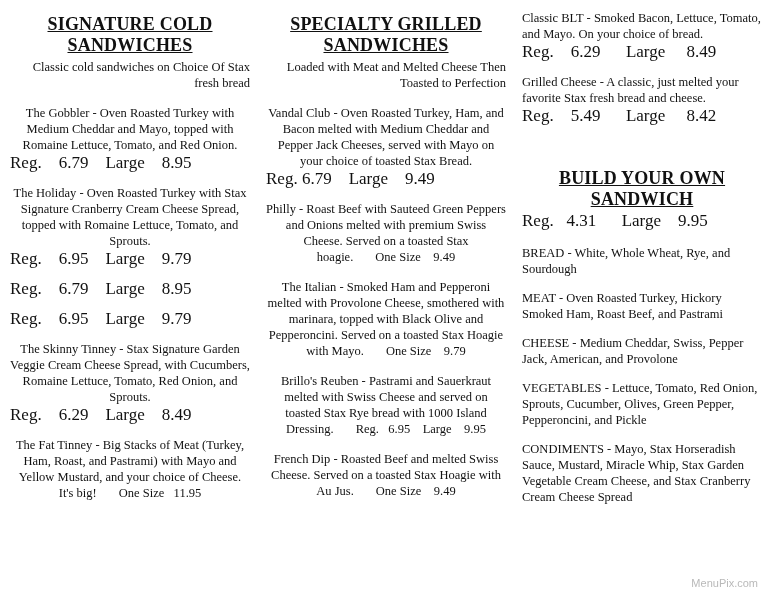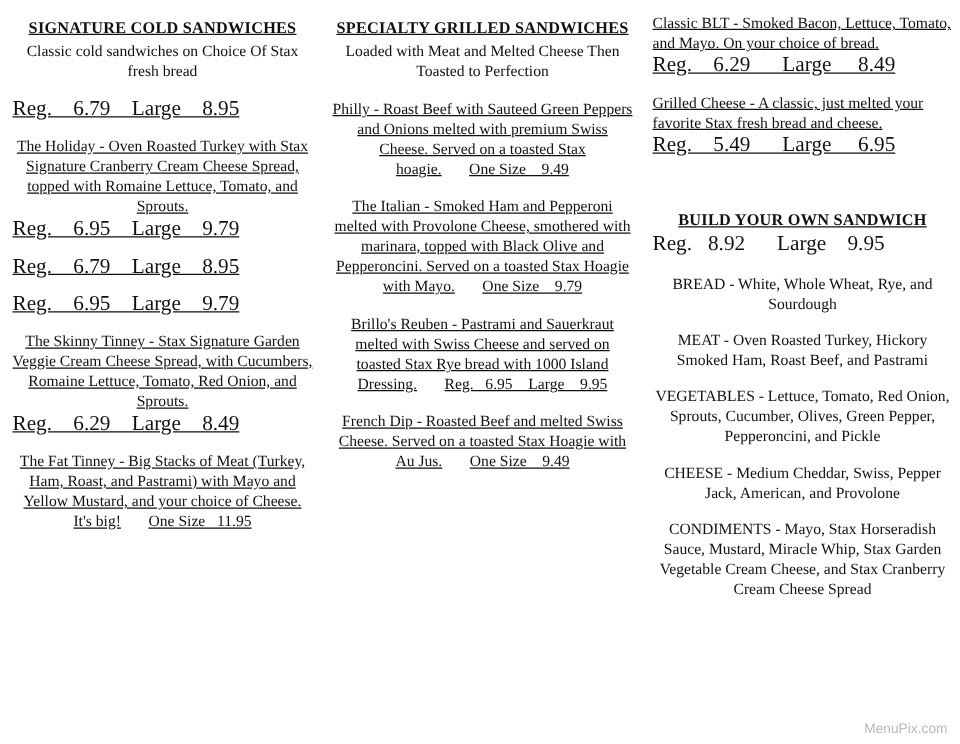--- a/index.html
+++ b/index.html
@@ -20,36 +20,35 @@
     gap: 16px;
     padding: 10px 8px 0 10px;
     box-sizing: border-box;
     width: 768px;
   }
   .col {
     width: 240px;
     flex: 0 0 240px;
   }
   .heading {
-    font-size: 13px;
+    font-size: 18px;
     font-weight: bold;
     text-align: center;
     text-decoration: underline;
     margin: 4px 0 3px 0;
     letter-spacing: 0.2px;
   }
   .sub {
     font-size: 12.5px;
-    text-align: center;
+    text-align: right;
     margin: 0 0 14px 0;
     line-height: 16px;
   }
   .item {
     margin-bottom: 14px;
-    text-decoration: underline;
   }
   .txt {
     font-size: 12.5px;
     line-height: 16px;
     margin: 0;
   }
   .center { text-align: center; }
   .left   { text-align: left; }
   .price {
     font-size: 17px;
@@ -63,21 +62,21 @@
   }
   .byo-heading {
     margin-top: 44px;
   }
   .byo-price {
     margin: 0 0 16px 0;
   }
   .option {
     font-size: 12.5px;
     line-height: 16px;
-    text-align: center;
+    text-align: left;
     margin: 0 0 13px 0;
   }
   .watermark {
     position: absolute;
     right: 10px;
     bottom: 6px;
     font-size: 11px;
     color: #b9b9b9;
     font-family: "Liberation Sans", sans-serif;
   }
@@ -85,20 +84,21 @@
 </head>
 <body>
 
 <div class="menu">
 
   <div class="col">
     <h2 class="heading">SIGNATURE COLD SANDWICHES</h2>
     <p class="sub">Classic cold sandwiches on Choice Of Stax fresh bread</p>
 
     <div class="item">
+      <p class="txt center">The Gobbler - Oven Roasted Turkey with Medium Cheddar and Mayo, topped with Romaine Lettuce, Tomato, and Red Onion.</p>
       <p class="price">Reg.    6.79    Large    8.95</p>
     </div>
 
     <div class="item">
       <p class="txt center">The Holiday - Oven Roasted Turkey with Stax Signature Cranberry Cream Cheese Spread, topped with Romaine Lettuce, Tomato, and Sprouts.</p>
       <p class="price">Reg.    6.95    Large    9.79</p>
     </div>
 
     <div class="item">
       <p class="price">Reg.    6.79    Large    8.95</p>
@@ -116,20 +116,22 @@
     <div class="item">
       <p class="txt center"><span>The Fat Tinney - Big Stacks of Meat (Turkey, Ham, Roast, and Pastrami) with Mayo and Yellow Mustard, and your choice of Cheese. It's big!</span><span class="price-inline">One Size   11.95</span></p>
     </div>
   </div>
 
   <div class="col">
     <h2 class="heading">SPECIALTY GRILLED SANDWICHES</h2>
     <p class="sub">Loaded with Meat and Melted Cheese Then Toasted to Perfection</p>
 
     <div class="item">
+      <p class="txt center">Vandal Club - Oven Roasted Turkey, Ham, and Bacon melted with Medium Cheddar and Pepper Jack Cheeses, served with Mayo on your choice of toasted Stax Bread.</p>
+      <p class="price">Reg. 6.79    Large    9.49</p>
     </div>
 
     <div class="item">
       <p class="txt center"><span>Philly - Roast Beef with Sauteed Green Peppers and Onions melted with premium Swiss Cheese. Served on a toasted Stax hoagie.</span><span class="price-inline">One Size    9.49</span></p>
     </div>
 
     <div class="item">
       <p class="txt center"><span>The Italian - Smoked Ham and Pepperoni melted with Provolone Cheese, smothered with marinara, topped with Black Olive and Pepperoncini. Served on a toasted Stax Hoagie with Mayo.</span><span class="price-inline">One Size    9.79</span></p>
     </div>
 
@@ -146,28 +148,28 @@
   <div class="col">
 
     <div class="item">
       <p class="txt left">Classic BLT - Smoked Bacon, Lettuce, Tomato, and Mayo. On your choice of bread.</p>
       <p class="price">Reg.    6.29      Large     8.49</p>
     </div>
 
 
     <div class="item">
       <p class="txt left">Grilled Cheese - A classic, just melted your favorite Stax fresh bread and cheese.</p>
-      <p class="price">Reg.    5.49      Large     6.95</p>
+      <p class="price">Reg.    5.49      Large     8.42</p>
     </div>
 
     <h2 class="heading byo-heading">BUILD YOUR OWN SANDWICH</h2>
-    <p class="price byo-price">Reg.   8.92      Large    9.95</p>
+    <p class="price byo-price">Reg.   4.31      Large    9.95</p>
 
     <p class="option">BREAD - White, Whole Wheat, Rye, and Sourdough</p>
     <p class="option">MEAT - Oven Roasted Turkey, Hickory Smoked Ham, Roast Beef, and Pastrami</p>
+    <p class="option">CHEESE - Medium Cheddar, Swiss, Pepper Jack, American, and Provolone</p>
     <p class="option">VEGETABLES - Lettuce, Tomato, Red Onion, Sprouts, Cucumber, Olives, Green Pepper, Pepperoncini, and Pickle</p>
-    <p class="option">CHEESE - Medium Cheddar, Swiss, Pepper Jack, American, and Provolone</p>
     <p class="option">CONDIMENTS - Mayo, Stax Horseradish Sauce, Mustard, Miracle Whip, Stax Garden Vegetable Cream Cheese, and Stax Cranberry Cream Cheese Spread</p>
   </div>
 
 </div>
 
 <div class="watermark">MenuPix.com</div>
 
 </body></html>

